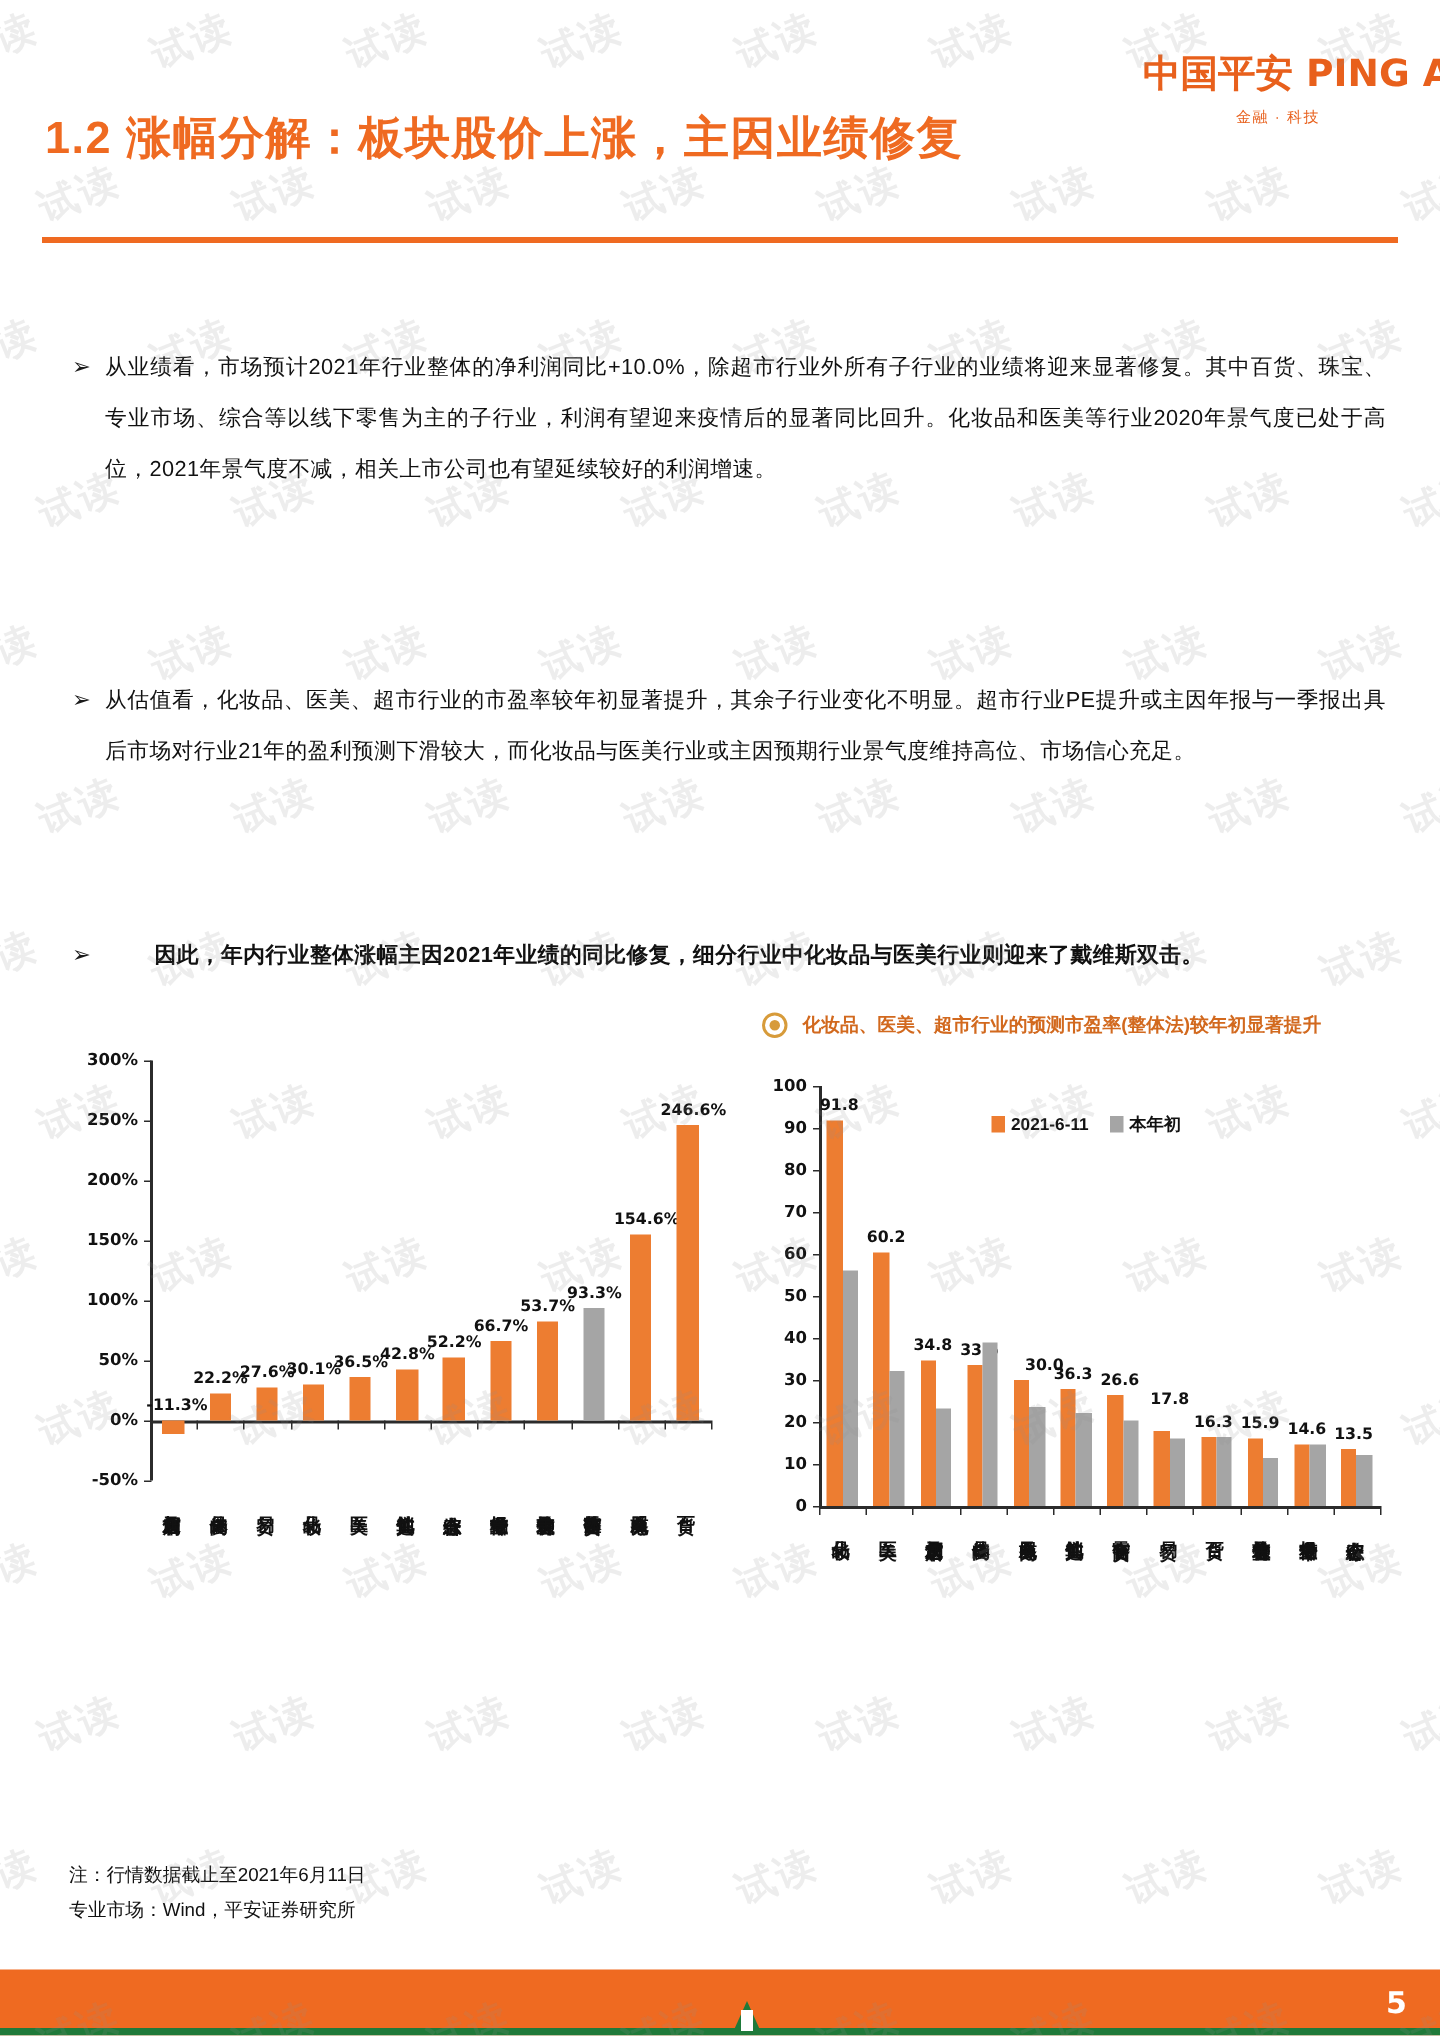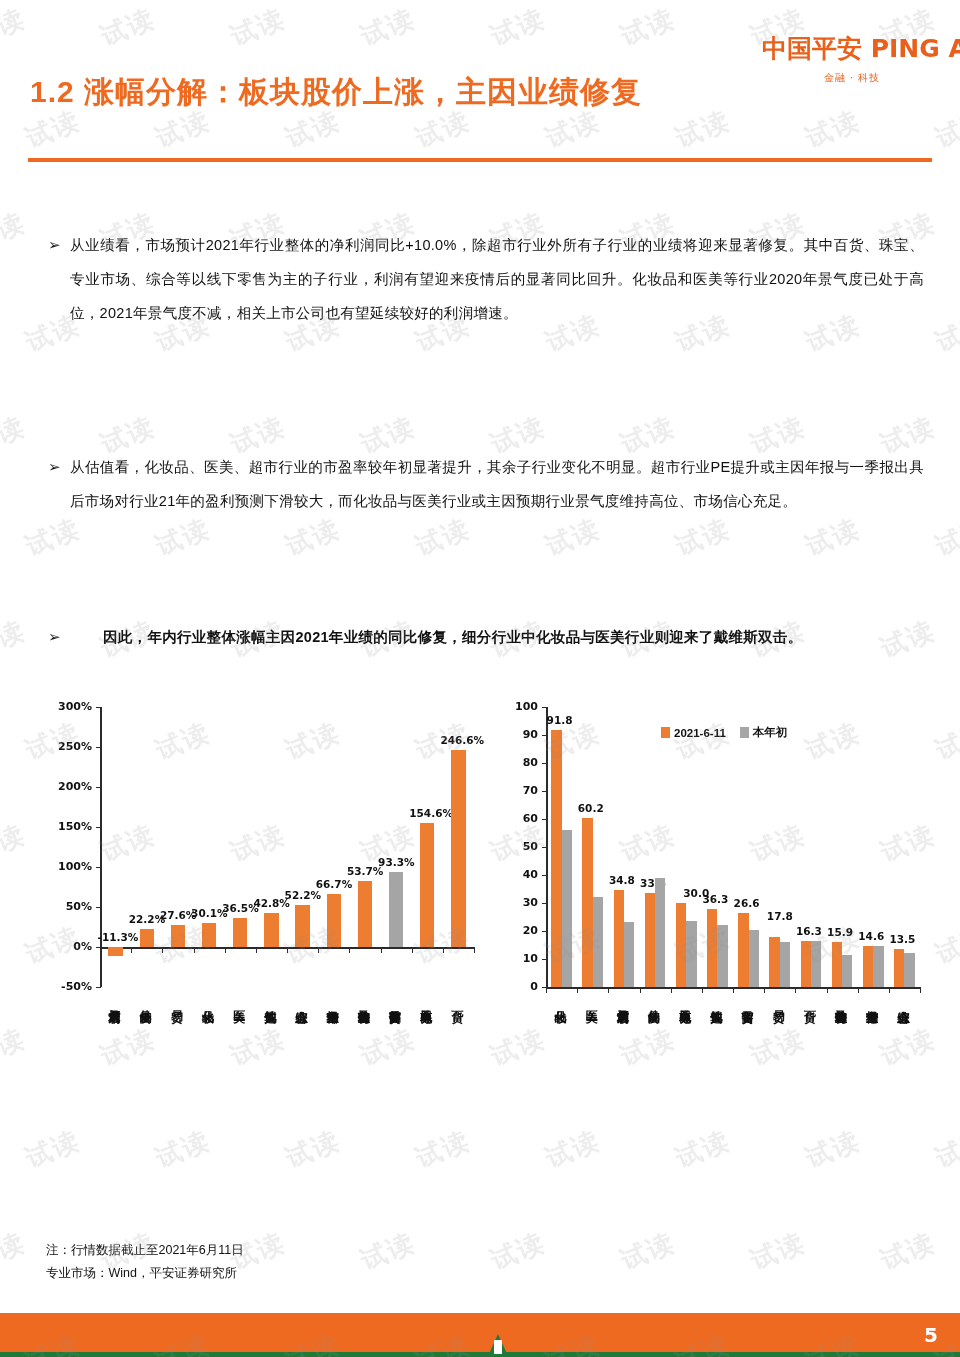--- a/index.html
+++ b/index.html
@@ -313,20 +313,26 @@
         <div class="cat-label" style="left: 368.25px; top: 312px;">电商及服务</div>
         <div class="bar" style="left: 399.248px; top: 60.72px; width: 14.3367px; height: 197.28px; background: rgb(237, 125, 49);"></div>
         <div class="xtickmark" style="left: 390.833px; top: 258px; height: 6px;"></div>
         <div class="dlabel" style="left: 388.417px; top: 44.72px; width: 36px; text-align: center;">246.6%</div>
         <div class="cat-label" style="left: 399.417px; top: 312px;">百货</div>
         <div class="xtickmark" style="left: 422px; top: 258px; height: 6px;"></div>
       </div>
   </div>
 
   <div class="chart-panel" style="left:508px; top:675px; width:430px;">
+    <div class="chart-head">
+      <div class="chart-bullet">
+          <i></i>
+        </div>
+      <div class="chart-title">化妆品、医美、超市行业的预测市盈率(整体法)较年初显著提升</div>
+    </div>
     <div class="plot" id="plot-right" style="width:430px; height:470px;">
         <div class="axis-line" style="left: 38px; top: 18px; width: 1.5px; height: 280px;"></div>
         <div class="axis-line" style="left: 38px; top: 298px; width: 374px; height: 1.5px;"></div>
         <div class="ytick-label" style="left: 0px; width: 30px; top: 11px;">100</div>
         <div class="tickmark" style="left: 34px; top: 18px; width: 5px;"></div>
         <div class="ytick-label" style="left: 0px; width: 30px; top: 39px;">90</div>
         <div class="tickmark" style="left: 34px; top: 46px; width: 5px;"></div>
         <div class="ytick-label" style="left: 0px; width: 30px; top: 67px;">80</div>
         <div class="tickmark" style="left: 34px; top: 74px; width: 5px;"></div>
         <div class="ytick-label" style="left: 0px; width: 30px; top: 95px;">70</div>

